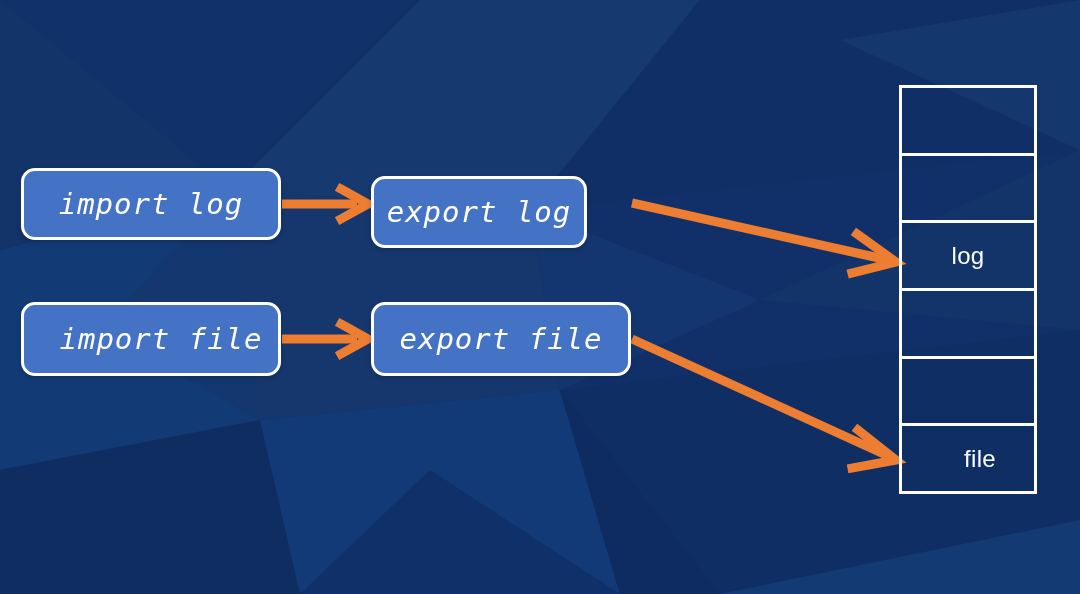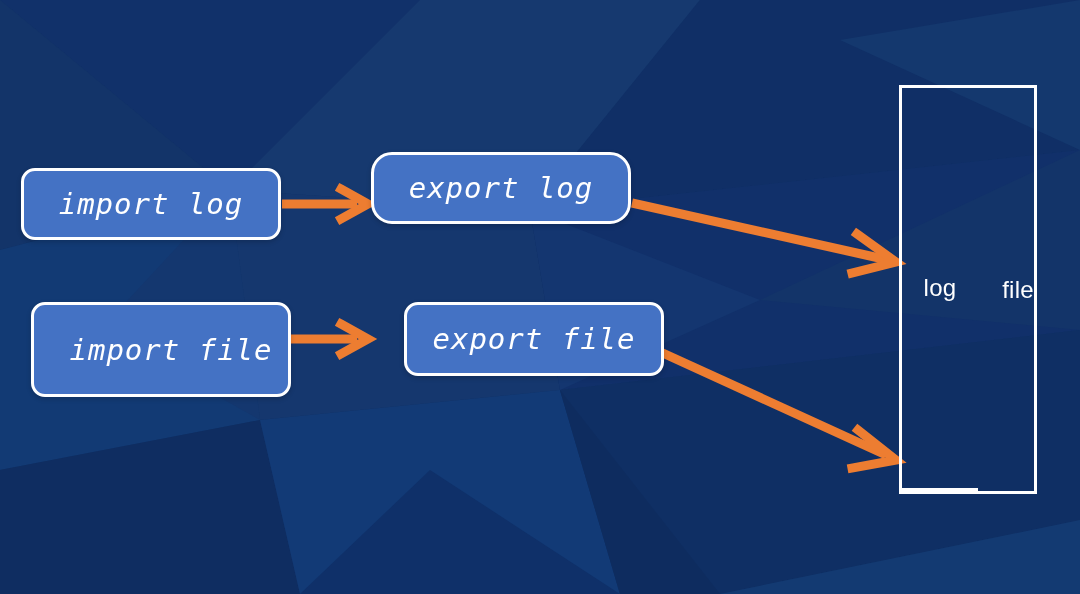--- a/index.html
+++ b/index.html
@@ -48,34 +48,35 @@
     color: #ffffff;
     font-family: "DejaVu Sans Mono", "Liberation Mono", monospace;
     font-style: italic;
     font-size: 29px;
     letter-spacing: 1px;
     white-space: nowrap;
     box-shadow: 0 2px 5px rgba(0,0,0,0.18);
   }
 
   .box-import-log  { left: 21px;  top: 168px; width: 260px; height: 72px; }
-  .box-export-log  { left: 371px; top: 152px; width: 260px; height: 72px; border-radius: 21px; }
-  .box-import-file { left: 31px;  top: 302px; width: 260px; height: 95px; padding-left: 20px; }
-  .box-export-file { left: 371px; top: 302px; width: 260px; height: 74px; margin-left: 33px; }
+  .box-export-log  { left: 371px; top: 176px; width: 216px; height: 72px; }
+  .box-import-file { left: 21px;  top: 302px; width: 260px; height: 74px; padding-left: 20px; }
+  .box-export-file { left: 371px; top: 302px; width: 260px; height: 74px; }
 
   
   #memory-stack {
     position: absolute;
     left: 899px;
     top: 85px;
     width: 138px;
     height: 409px;
     box-sizing: border-box;
     border: 3px solid #ffffff;
     display: flex;
+    flex-direction: column;
     text-align: center;
   }
   .stack-cell {
     box-sizing: border-box;
     flex: 1 1 0;
     border-bottom: 3px solid #ffffff;
     display: flex;
     align-items: center;
     justify-content: center;
     color: #ffffff;

